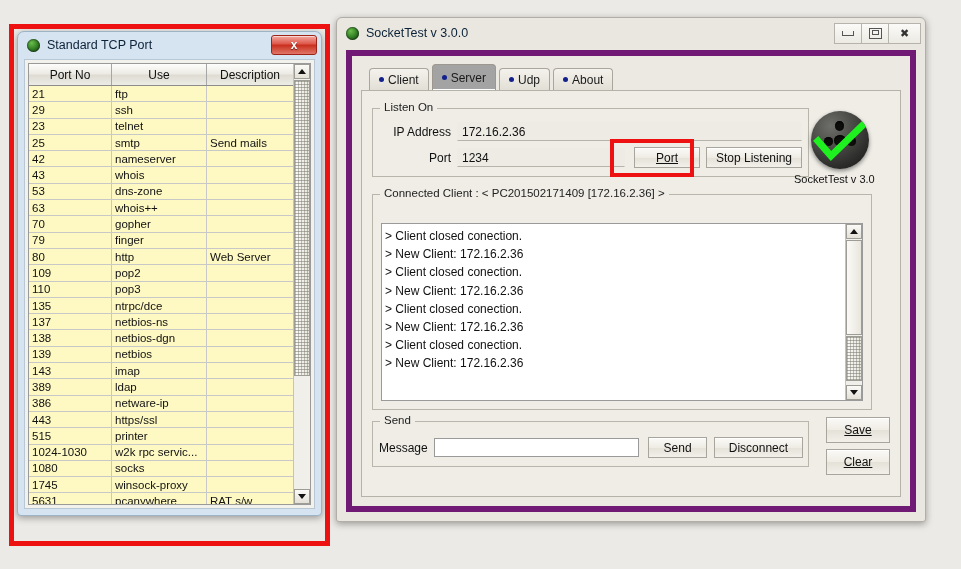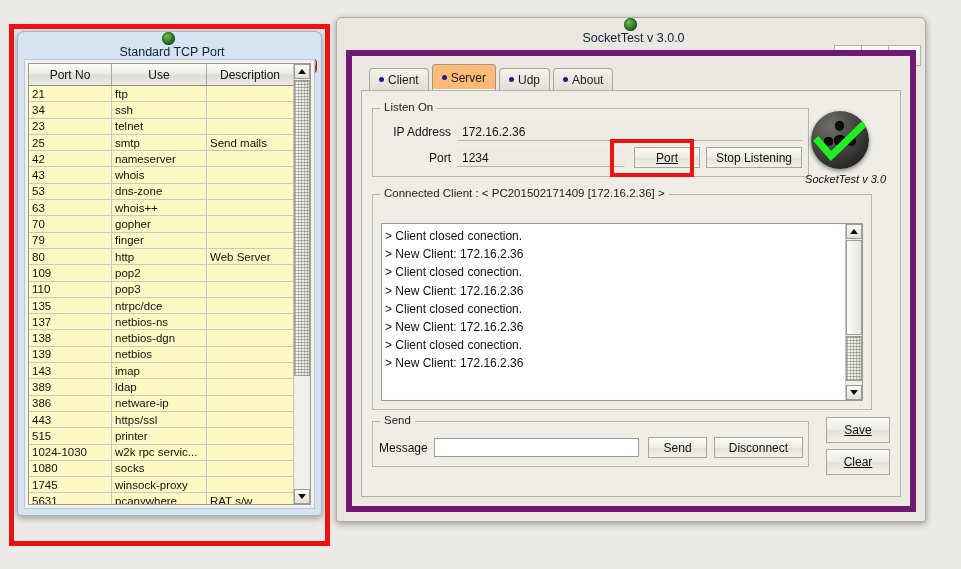--- a/index.html
+++ b/index.html
@@ -18,21 +18,21 @@
 
   
   .aero-win{
     position:absolute;
     background:#d6e3f0;
     border:1px solid #9db3c6;
     border-radius:7px 7px 4px 4px;
     box-shadow:0 2px 7px rgba(0,0,0,.35);
     box-sizing:border-box;
   }
-  .titlebar{height:26px;display:flex;align-items:center;padding:0 4px 0 9px;flex-direction:column;}
+  .titlebar{height:26px;display:flex;align-items:center;padding:0 4px 0 9px;}
   .title-ico{
     width:13px;height:13px;border-radius:50%;
     background:radial-gradient(circle at 35% 30%,#6abf4b 0%,#2f7a22 55%,#11330c 100%);
     margin-right:7px;flex:0 0 auto;box-shadow:inset 0 0 2px #000;
   }
   .title-txt{font-size:12.5px;color:#0b2238;white-space:nowrap;}
 
   
   #tcp-win{left:17px;top:31px;width:305px;height:485px;}
   .close-red{
@@ -87,21 +87,21 @@
   #sock-body{position:absolute;left:9px;top:32px;right:9px;bottom:9px;background:#ece9e2;border:6px solid #701a75;box-sizing:border-box;}
 
   
   .tabs{position:absolute;left:17px;top:10px;display:flex;align-items:flex-end;height:24px;}
   .tab{
     height:21px;padding:0 9px;display:flex;align-items:center;gap:4px;
     background:linear-gradient(to bottom,#f4f2ec,#e2dfd6);
     border:1px solid #aaa69c;border-bottom:none;border-radius:4px 4px 0 0;
     font-size:12px;color:#1a1a1a;margin-right:3px;white-space:nowrap;
   }
-  .tab.active{height:25px;background:#fdba74;border-color:#9c9890;box-shadow:0 -1px 0 #fff inset;font-weight:normal;}
+  .tab.active{height:25px;background:#a3a3a3;border-color:#9c9890;box-shadow:0 -1px 0 #fff inset;font-weight:normal;}
   .tab .dot{width:5px;height:5px;border-radius:50%;background:#12218c;flex:0 0 auto;}
   .tabpanel{position:absolute;left:9px;top:34px;right:9px;bottom:9px;background:#efedE6;border:1px solid #b4b2a9;box-sizing:border-box;}
 
   
   .group{position:absolute;border:1px solid #b8b5ab;box-sizing:border-box;}
   .group>.glabel{position:absolute;top:-8px;left:7px;background:#efedE6;padding:0 4px;font-size:11.5px;color:#222;}
 
   #grp-listen{left:10px;top:17px;width:437px;height:69px;}
   .frow{position:absolute;display:flex;align-items:center;height:21px;font-size:12px;color:#111;}
   .flabel{width:74px;text-align:right;padding-right:6px;white-space:nowrap;}
@@ -112,21 +112,21 @@
   .btn{
     height:21px;min-width:56px;padding:0 10px;box-sizing:border-box;
     background:linear-gradient(to bottom,#fbfaf7 0%,#efece4 50%,#e4e1d8 51%,#f2f0ea 100%);
     border:1px solid #a8a59c;display:flex;align-items:center;justify-content:center;
     font-size:12px;color:#111;white-space:nowrap;
     box-shadow:inset 0 1px 0 #fff;
   }
   .u{text-decoration:underline;}
 
   
-  #logo-wrap{position:absolute;right:14px;top:20px;width:92px;text-align:right;font-style:italic;}
+  #logo-wrap{position:absolute;right:14px;top:20px;width:92px;text-align:left;}
   .logo-disc{
     width:58px;height:58px;border-radius:50%;margin:0 auto;position:relative;
     background:radial-gradient(circle at 34% 26%,#6e6e6a 0%,#4a4a47 38%,#2b2b29 72%,#151514 100%);
     box-shadow:0 2px 4px rgba(0,0,0,.45);overflow:hidden;
   }
   .logo-disc .h{position:absolute;background:#0d0d0c;border-radius:50%;box-shadow:inset 0 1px 2px #000;}
   .logo-disc .h1{width:9px;height:10px;left:24px;top:10px;}
   .logo-disc .h2{width:9px;height:9px;left:13px;top:26px;}
   .logo-disc .h3{width:9px;height:9px;left:36px;top:26px;}
   .logo-disc .h4{width:12px;height:11px;left:23px;top:24px;}
@@ -169,21 +169,21 @@
                 <th class="c2">Description</th>
               </tr>
             </thead>
             <tbody id="port-rows">
                 <tr>
                   <td class="c0">21</td>
                   <td class="c1">ftp</td>
                   <td class="c2"></td>
                 </tr>
                 <tr>
-                  <td class="c0">34</td>
+                  <td class="c0">29</td>
                   <td class="c1">ssh</td>
                   <td class="c2"></td>
                 </tr>
                 <tr>
                   <td class="c0">23</td>
                   <td class="c1">telnet</td>
                   <td class="c2"></td>
                 </tr>
                 <tr>
                   <td class="c0">25</td>

